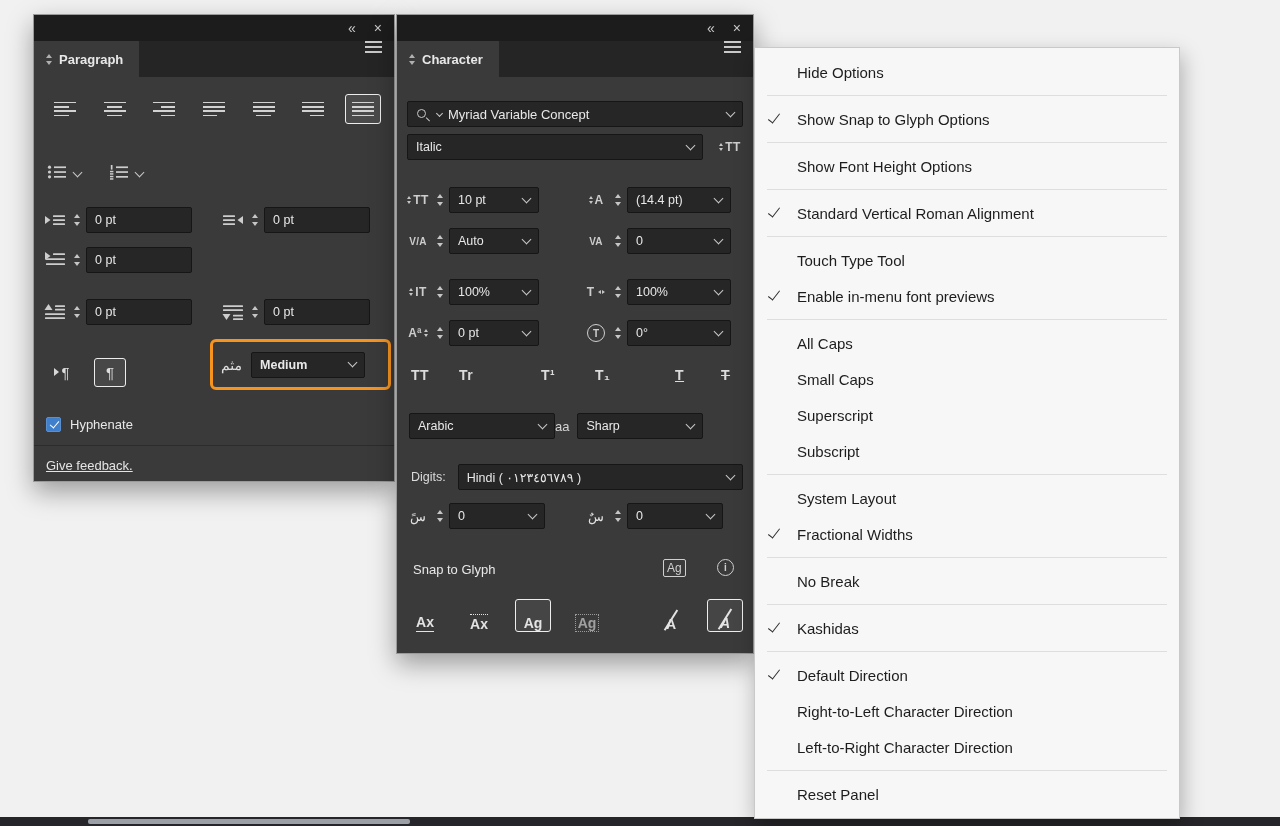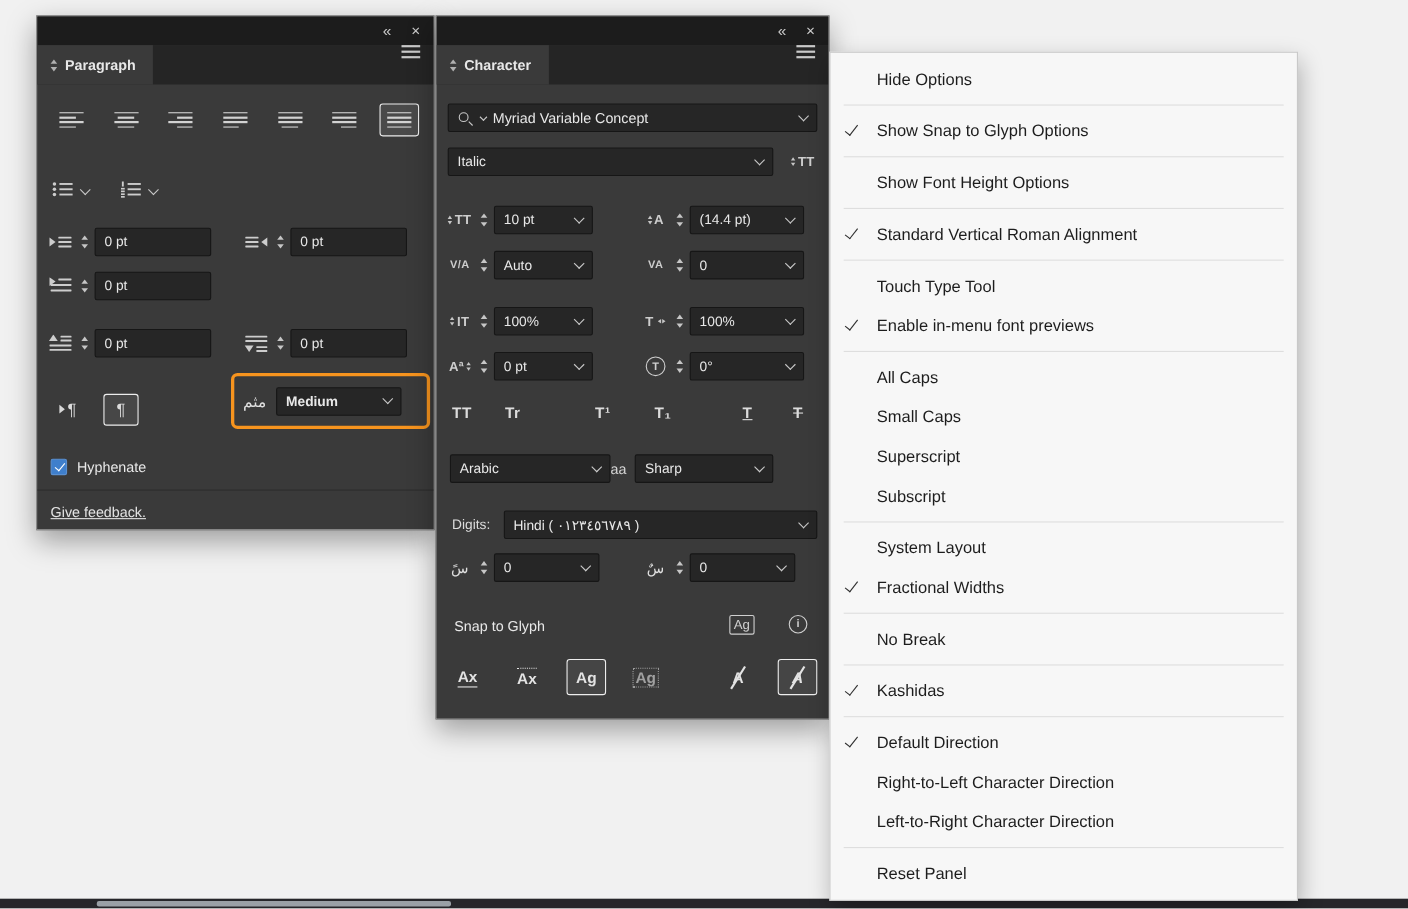--- a/index.html
+++ b/index.html
@@ -69,21 +69,21 @@
   #p-hyph{top:336px;left:12px;height:22px;display:flex;align-items:center;gap:9px}
   .checkbox{width:15px;height:15px;background:#3F7FCC;border:1px solid #5a8fd0;border-radius:2px;position:relative;cursor:pointer;flex-shrink:0}
   .checkbox.checked::after{content:"";position:absolute;left:5px;top:1.5px;width:4px;height:8px;border-right:1.7px solid #fff;border-bottom:1.7px solid #fff;transform:rotate(40deg)}
   .cb-label{color:#e8e8e8;font-size:13px}
   .hsep{position:absolute;left:0;right:0;height:1px;background:#2c2c2c}
   #p-sep{top:368px}
   .feedback{position:absolute;color:#e4e4e4;font-size:13px;text-decoration:underline;cursor:pointer}
   #p-feedback{top:381px;left:12px}
 
   
-  #c-font{top:17px;left:10px;right:10px;height:28px;display:flex}
+  #c-font{top:24px;left:10px;right:10px;height:28px;display:flex}
   .search-ico{position:relative;width:15px;height:15px;flex-shrink:0}
   .search-ico::before{content:"";position:absolute;left:1px;top:2px;width:7px;height:7px;border:1.4px solid #c9c9c9;border-radius:50%}
   .search-ico::after{content:"";position:absolute;left:9.5px;top:10px;width:5px;height:1.4px;background:#c9c9c9;transform:rotate(45deg);transform-origin:left center}
   .fval{font-size:13px}
   #c-style{top:56px;left:10px;right:10px;height:28px;display:flex;align-items:center}
   #fontheight-ico{margin-left:14px;cursor:pointer}
   #c-size{top:110px;height:26px}
   #c-kern{top:151px;height:26px}
   #c-scale{top:202px;height:26px}
   #c-base{top:243px;height:26px}
@@ -95,21 +95,21 @@
   #c-lang{top:336px;left:12px;right:10px;height:26px;display:flex;align-items:center}
   .aa-ico{margin-right:8px;color:#d6d6d6;font-size:13px}
   #c-digits{top:386px;left:14px;right:10px;height:28px;display:flex;align-items:center;gap:12px}
   .dlabel{color:#dcdcdc;font-size:12.5px;flex-shrink:0}
   #c-kash{top:426px;height:28px}
   #c-snaplabel{top:480px;height:26px}
   .snap-title{position:absolute;left:16px;top:5px;color:#e8e8e8;font-size:13px}
   .ag-badge{position:absolute;left:266px;top:2px;border:1.3px solid #cfcfcf;color:#cfcfcf;font-size:12px;padding:1px 3px;border-radius:2px}
   .info-ico{position:absolute;left:320px;top:2px;width:17px;height:17px;border:1.4px solid #cfcfcf;border-radius:50%;display:flex;align-items:center;justify-content:center;color:#cfcfcf;font-size:10px;font-weight:700;cursor:pointer}
   #c-snapbtns{top:522px;height:34px}
-  .snapbtn{position:absolute;top:0;width:36px;height:33px;display:flex;align-items:center;justify-content:center;color:#e3e3e3;font-size:14px;font-weight:700;border-radius:3px;cursor:pointer}
+  .snapbtn{position:absolute;top:0;width:36px;height:33px;display:flex;align-items:flex-end;justify-content:center;color:#e3e3e3;font-size:14px;font-weight:700;border-radius:3px;cursor:pointer}
   .snapbtn b{font-style:normal;font-weight:700}
   .snapbtn.sel{border:1.6px solid #ededed;background:#454545}
   .snapbtn.dim{color:#a0a0a0}
   .snapbtn.dim b{border:1.2px dotted #9b9b9b;padding:0 2px;color:#a0a0a0}
   .snapbtn.slash::after{content:"";position:absolute;width:1.6px;height:24px;background:#e3e3e3;transform:rotate(32deg)}
   .snapbtn.italic b{font-style:italic}
   .ul2{border-bottom:1.7px solid #e3e3e3;padding-bottom:1px}
   .ovl{border-top:1.7px dotted #e3e3e3;padding-top:1px}
 
   

